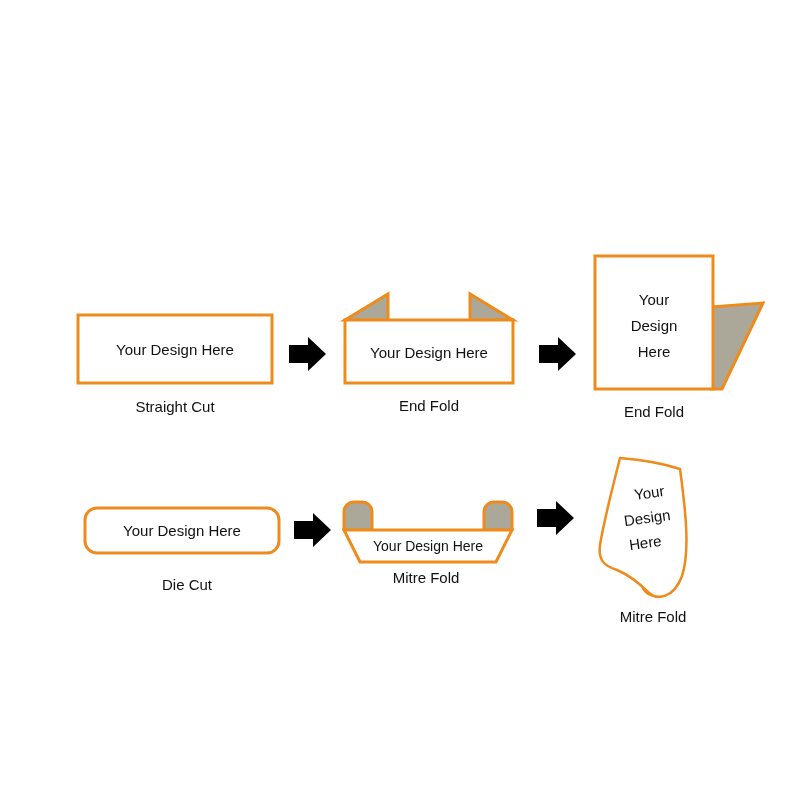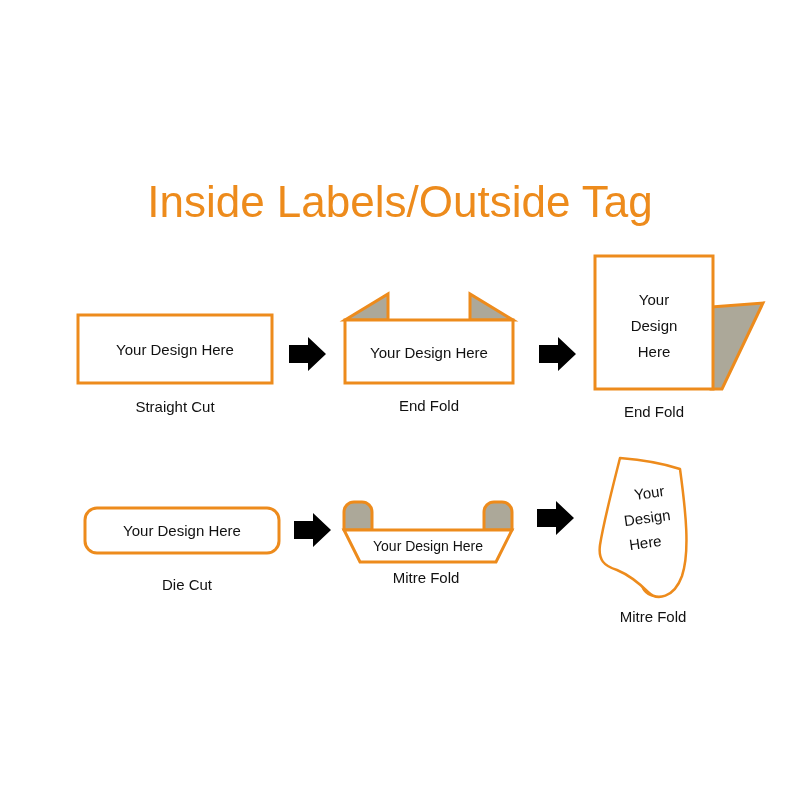--- a/index.html
+++ b/index.html
@@ -28,21 +28,20 @@
     font-family:"Liberation Sans", sans-serif;
     font-size:15px;
     fill:#111111;
   }
 </style>
 </head>
 <body>
 
 <div id="stage">
 
-  <div id="diagram-title">Inside Labels/Outside Tag</div>
 
   <svg class="svg-layer" viewBox="0 0 800 800" xmlns="http://www.w3.org/2000/svg">
 
     <g>
       <rect x="78" y="315" width="194" height="68" fill="#ffffff" stroke="#ED8B1C" stroke-width="3"></rect>
       <text class="design-text" x="175" y="355" text-anchor="middle">Your Design Here</text>
       <text class="caption-text" x="175" y="412" text-anchor="middle">Straight Cut</text>
     </g>
 
     <g>

